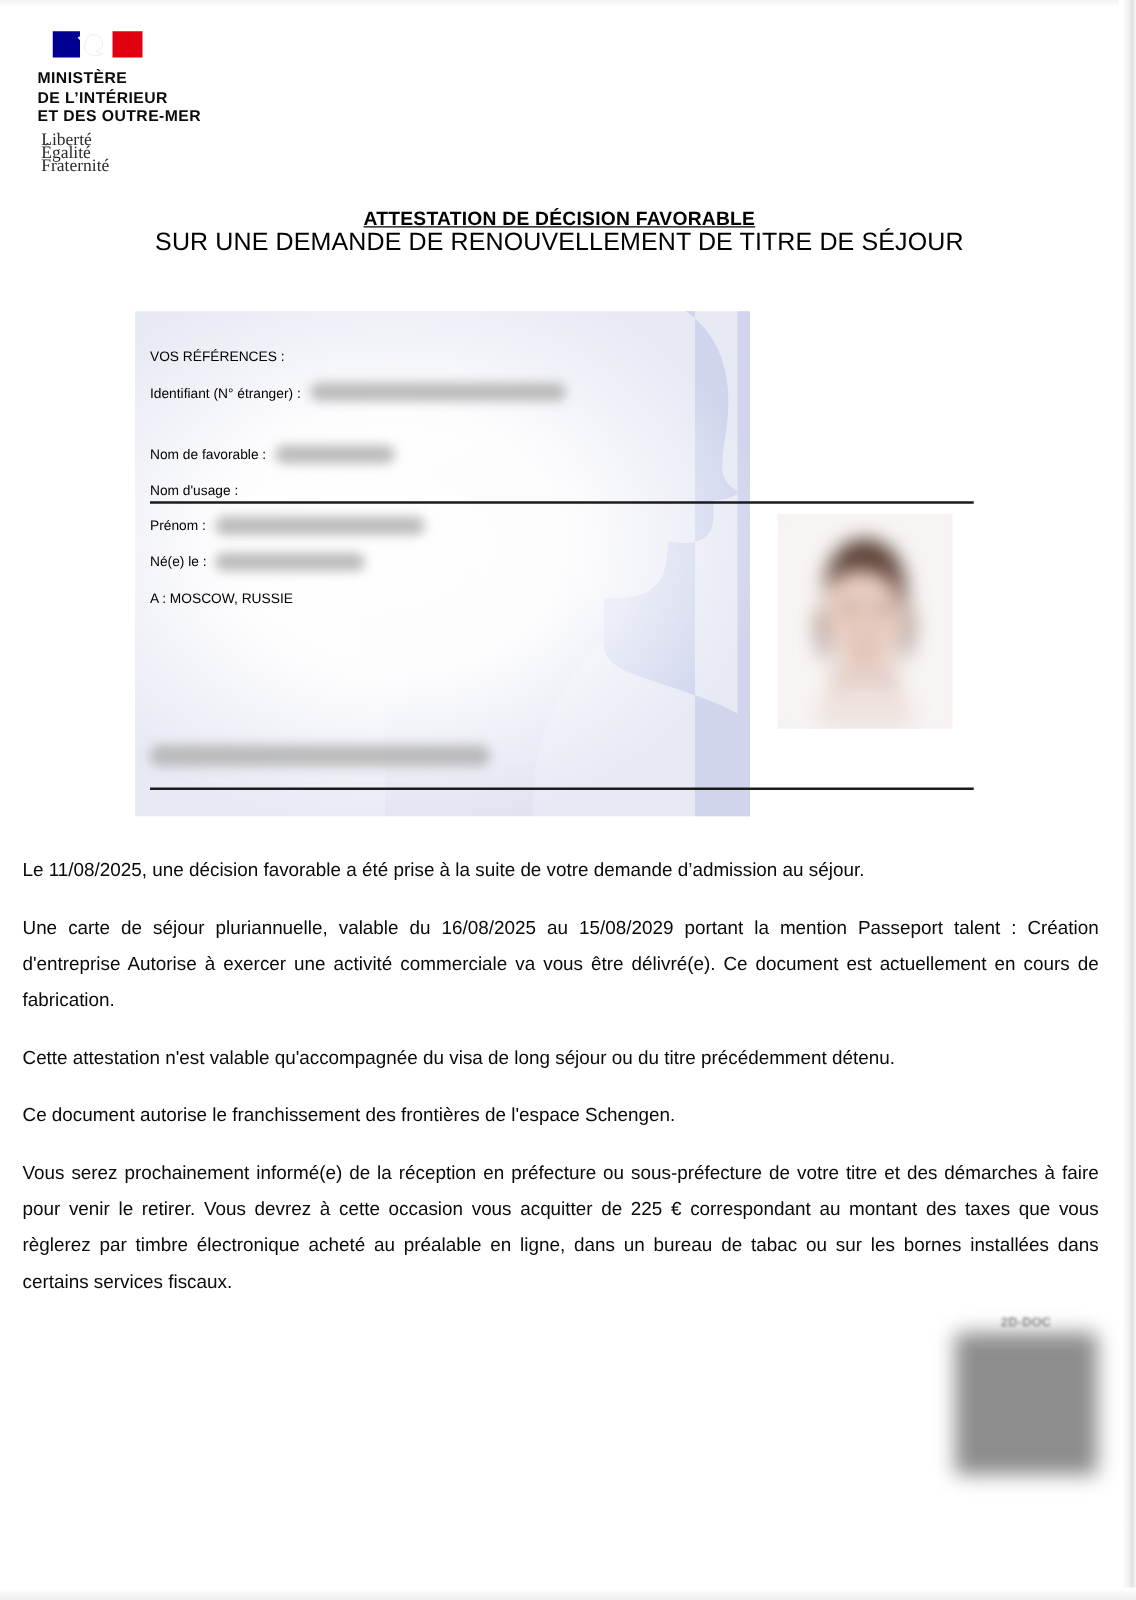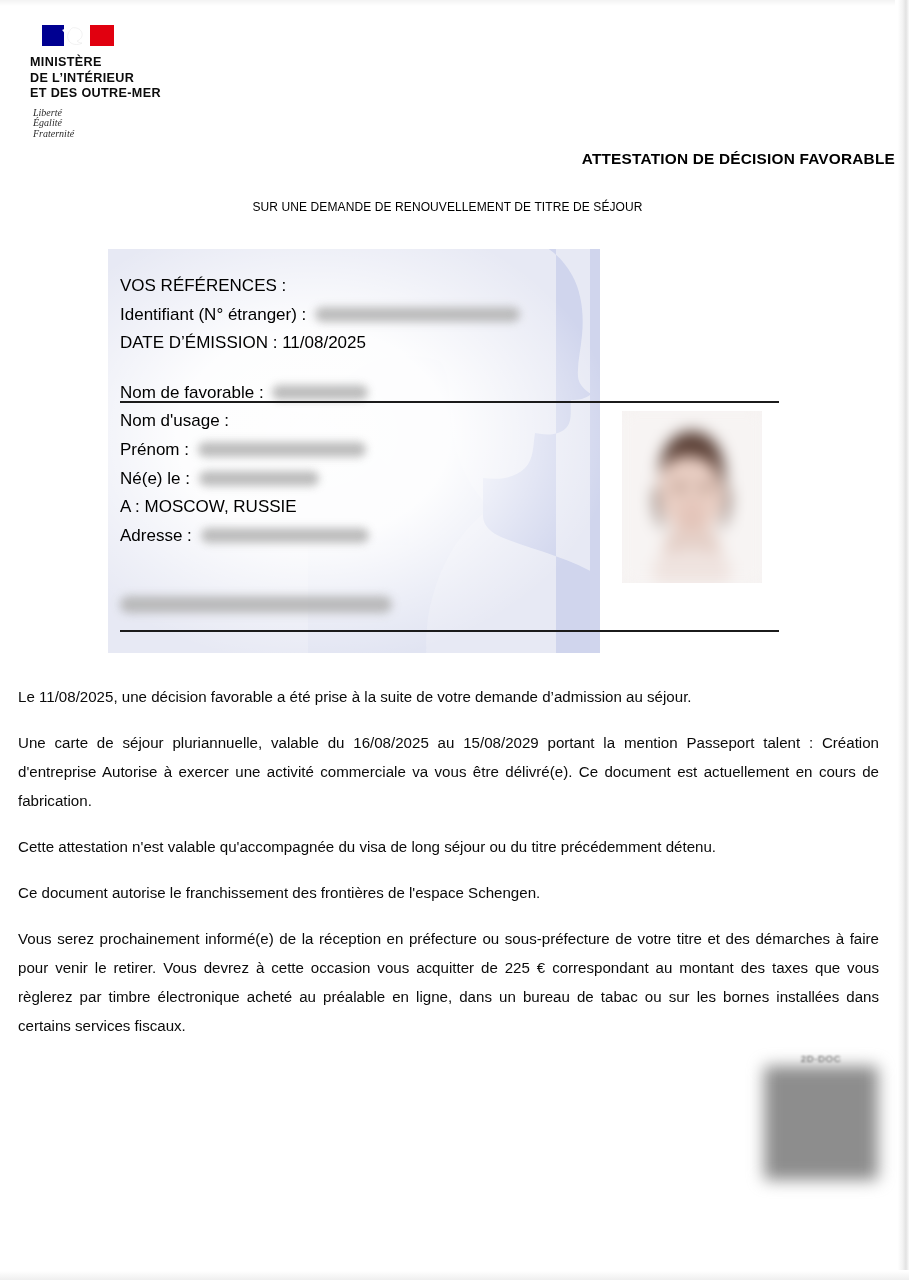--- a/index.html
+++ b/index.html
@@ -70,46 +70,46 @@
     font-size: 12.6px;
     line-height: 15.6px;
     letter-spacing: 0.35px;
     color: #0b0b0b;
     white-space: pre-line;
   }
   .motto {
     margin-top: 6px;
     margin-left: 3px;
     font-family: "Liberation Serif", serif;
-    font-style: italic;
-    font-size: 10px;
+    font-size: 14px;
     line-height: 10.6px;
     color: #2b2b2b;
     white-space: pre-line;
   }
 
   
   .doc-title {
     position: absolute;
     left: 0;
-    top: 150px;
+    top: 167px;
     width: 895px;
-    text-align: right;
+    text-align: center;
     font-weight: bold;
     font-size: 15.4px;
     letter-spacing: 0.2px;
     color: #000;
+    text-decoration: underline;
   }
   .doc-subtitle {
     position: absolute;
     left: 0;
-    top: 200px;
+    top: 183px;
     width: 895px;
     text-align: center;
-    font-size: 12px;
+    font-size: 20px;
     letter-spacing: 0.1px;
     color: #000;
   }
 
   
   .info-panel {
     position: absolute;
     left: 108px;
     top: 249px;
     width: 492px;
@@ -135,21 +135,21 @@
     background:
       radial-gradient(ellipse 300px 230px at 42% 46%, rgba(255,255,255,0.97) 0%, rgba(255,255,255,0.93) 45%, rgba(255,255,255,0.32) 80%, rgba(255,255,255,0) 100%);
     pointer-events: none;
   }
 
   .info-text {
     position: absolute;
     left: 120px;
     top: 272px;
     width: 680px;
-    font-size: 17px;
+    font-size: 11px;
     color: #000;
   }
   .info-line {
     position: relative;
     height: 28.6px;
     line-height: 28.6px;
     white-space: nowrap;
   }
   .info-line .label { color: #000; }
 
@@ -318,23 +318,20 @@
     <div class="info-line">
       <span class="label">VOS RÉFÉRENCES :</span>
     </div>
 
     <div class="info-line">
       <span class="label">Identifiant (N° étranger) :</span>
       <span class="redacted w2"></span>
     </div>
 
 
-    <div class="info-line">
-      <span class="label">DATE D’ÉMISSION : 11/08/2025</span>
-    </div>
 
     <div class="info-line" style="height:21px;"></div>
 
     <div class="info-line">
       <span class="label">Nom de favorable :</span>
       <span class="redacted w1"></span>
     </div>
 
     <div class="info-line">
       <span class="label">Nom d'usage :</span>
@@ -348,24 +345,20 @@
     <div class="info-line">
       <span class="label">Né(e) le :</span>
       <span class="redacted w4"></span>
     </div>
 
     <div class="info-line">
       <span class="label">A : MOSCOW, RUSSIE</span>
     </div>
 
 
-    <div class="info-line">
-      <span class="label">Adresse :</span>
-      <span class="redacted w6"></span>
-    </div>
 
     <div class="redacted-block-addr"></div>
   </div>
 
   <div class="rule rule-top"></div>
   <div class="rule rule-bottom"></div>
 
   <div class="photo-frame">
     <svg class="photo-face" viewBox="0 0 140 172">
       <rect x="0" y="0" width="140" height="172" fill="#f7f4f3"></rect>

